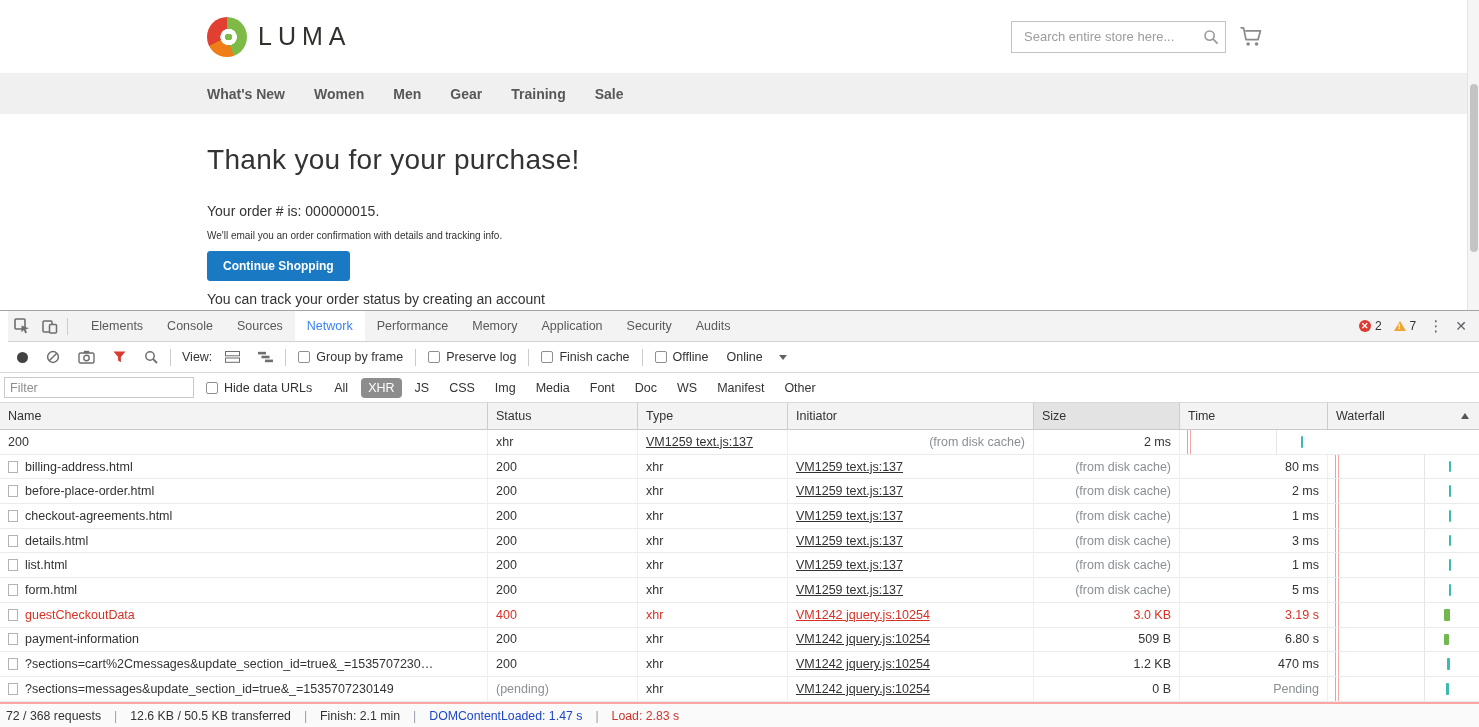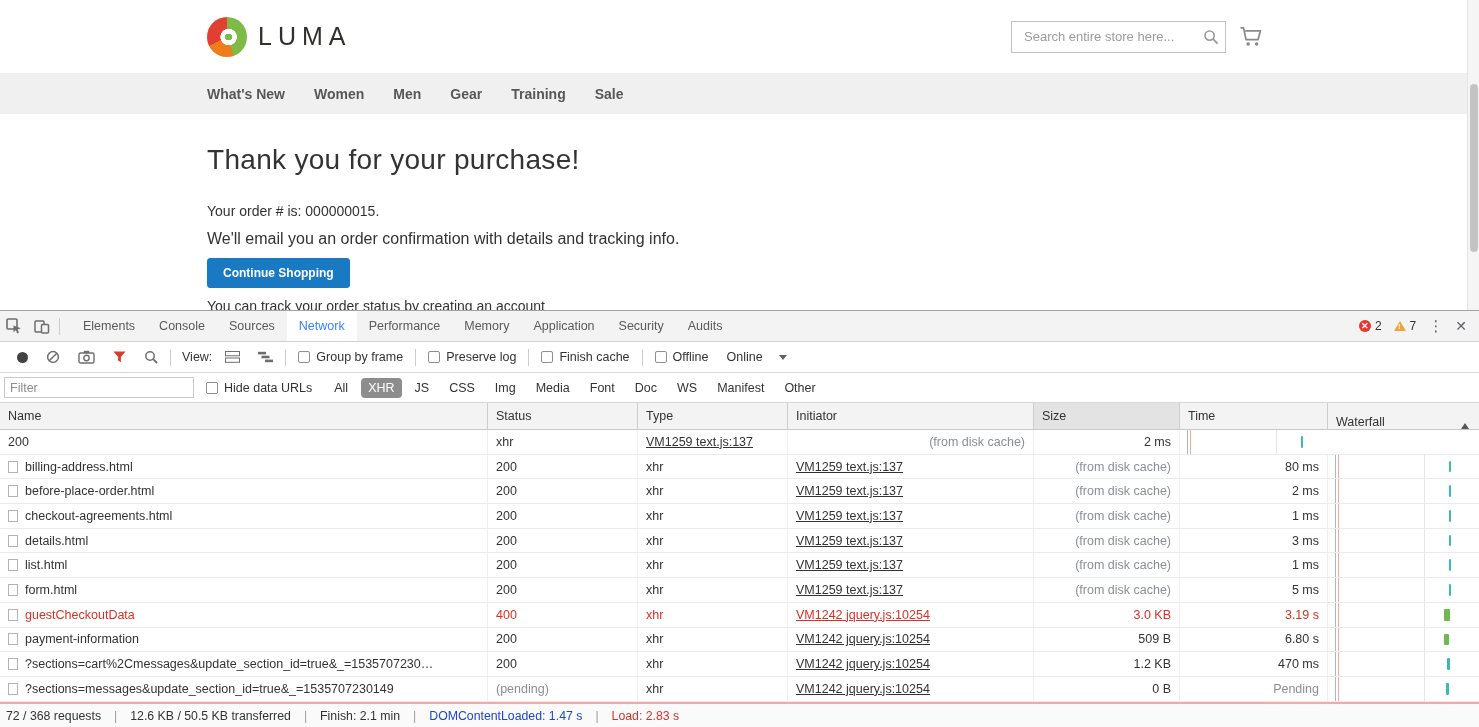--- a/index.html
+++ b/index.html
@@ -24,37 +24,37 @@
   .search-glyph { position:absolute; right:7px; top:8px; }
   .cart-wrap { display:flex; align-items:center; }
 
   .store-nav { height:41px; background:#f0f0f0; display:flex; align-items:center;
     padding-left:207px; gap:29px; }
   .nav-item { font-size:14px; font-weight:700; color:#575757; cursor:pointer; }
 
   .store-main { padding-left:207px; }
   .page-h1 { margin-top:30px; font-size:28px; font-weight:300; color:#333; letter-spacing:.3px; }
   .order-line { margin-top:27px; font-size:14px; color:#333; }
-  .email-line { margin-top:11px; font-size:16px; color:#333; }
+  .email-line { margin-top:11px; font-size:10px; color:#333; }
   .continue-btn { margin-top:10px; display:inline-block; background:#1979c3; color:#fff;
     border:1px solid #1979c3; border-radius:3px; font-size:12px; font-weight:600;
     padding:7px 15px; cursor:pointer; font-family:"Liberation Sans",sans-serif; }
   .track-line { margin-top:10px; font-size:14px; color:#333; }
 
   .page-scrollbar { position:absolute; right:0; top:0; width:12px; height:310px;
     background:#f5f5f5; border-left:1px solid #e4e4e4; }
   .page-scrollbar .thumb { position:absolute; top:84px; left:2px; width:8px; height:168px;
     background:#c4c4c4; border-radius:4px; }
 
   
   .devtools { flex:1; border-top:1px solid #a3a3a3; display:flex; flex-direction:column;
     background:#fff; color:#333; font-size:12.5px; }
 
   .dt-tabbar { height:31px; flex:none; background:#f3f3f3; border-bottom:1px solid #d0d0d0;
-    display:flex; align-items:stretch; }
+    display:flex; align-items:stretch;margin-left:8px; }
   .dt-icon-btn { width:28px; display:flex; align-items:center; justify-content:center; cursor:pointer; }
   .vsep { width:1px; height:17px; background:#ccc; margin:auto 3px; }
   .dt-tab-list { display:flex; margin-left:8px; }
   .dt-tab { padding:0 12px; display:flex; align-items:center; color:#5a5a5a; font-size:12.5px; cursor:pointer; }
   .dt-tab.active { color:#3b82f6; background:#fff; }
   .dt-tab-right { margin-left:auto; display:flex; align-items:center; gap:12px; padding-right:12px; }
   .badge { display:flex; align-items:center; gap:4px; cursor:pointer; }
   .err-circle { width:12px; height:12px; border-radius:50%; background:#df3a30; color:#fff;
     font-size:9px; line-height:12px; text-align:center; font-weight:700; }
   .warn-tri { width:0; height:0; border-left:6px solid transparent; border-right:6px solid transparent;
@@ -83,21 +83,21 @@
   .pill-list { display:flex; align-items:center; }
   .dt-pill { padding:3px 7px; margin:0 3px; border-radius:4px; color:#333; cursor:pointer; font-size:12.5px; }
   .dt-pill.active { background:#8d8d8d; color:#fff; }
 
   .dt-table { flex:1; display:flex; flex-direction:column; overflow:hidden; }
   .grid-cols { display:grid; grid-template-columns:488px 150px 150px 246px 146px 148px 1fr; }
   .dt-thead { height:27px; flex:none; background:#f3f3f3; border-bottom:1px solid #c9c9c9; }
   .hcell { display:flex; align-items:center; padding:0 8px; border-right:1px solid #cdcdcd;
     font-size:12.5px; color:#333; cursor:pointer; white-space:nowrap; overflow:hidden; }
   .hcell.shaded { background:#e3e3e3; }
-  .hcell.h-wf { justify-content:space-between; border-right:none;align-items:flex-end; }
+  .hcell.h-wf { justify-content:space-between; border-right:none; }
   .sort-arrow { width:0; height:0; border-left:4px solid transparent; border-right:4px solid transparent;
     border-bottom:6px solid #565656; margin-right:2px; }
 
   .dt-tbody { flex:1; overflow:hidden; }
   .dt-row { height:24.7px; border-bottom:1px solid #ebebeb; cursor:default; }
   .cell { display:flex; align-items:center; padding:0 8px; border-right:1px solid #efefef;
     font-size:12.5px; color:#333; white-space:nowrap; overflow:hidden; }
   .req-icon { width:10px; height:12px; border:1px solid #b3b3b3; background:#fff; margin-right:7px; flex:none; }
   .c-size, .c-time { justify-content:flex-end; }
   .dim { color:#8a8f94; }

